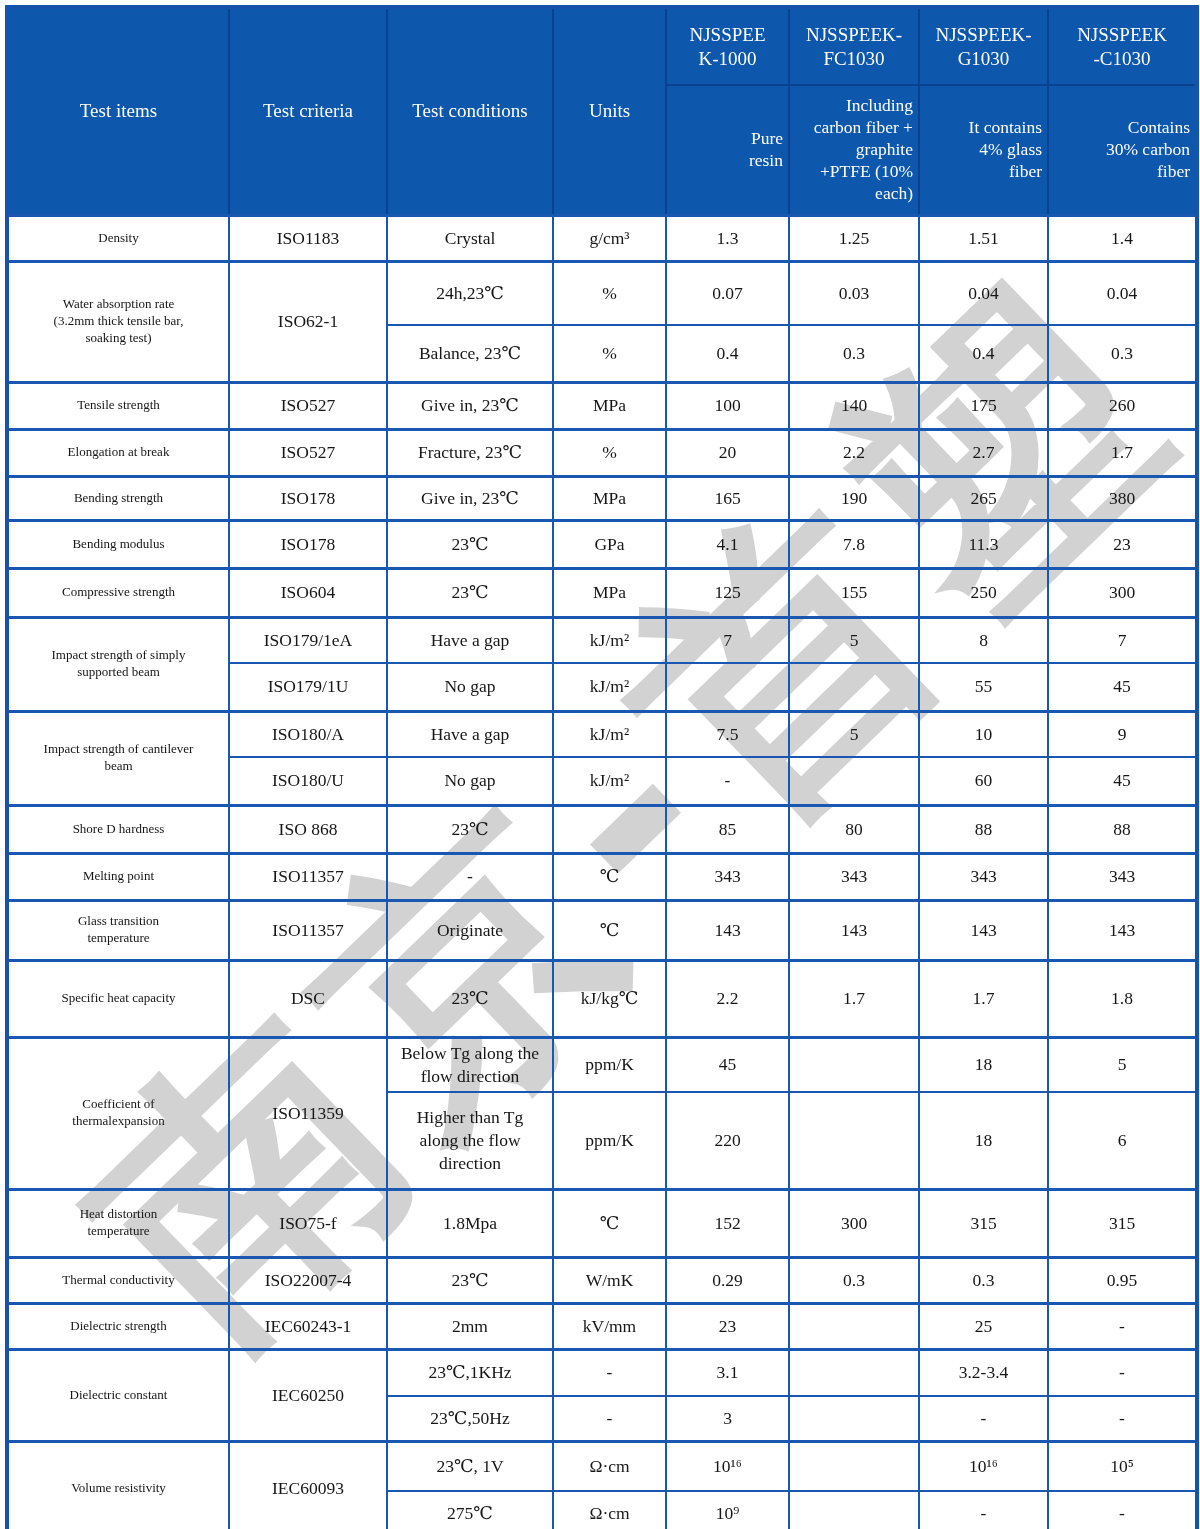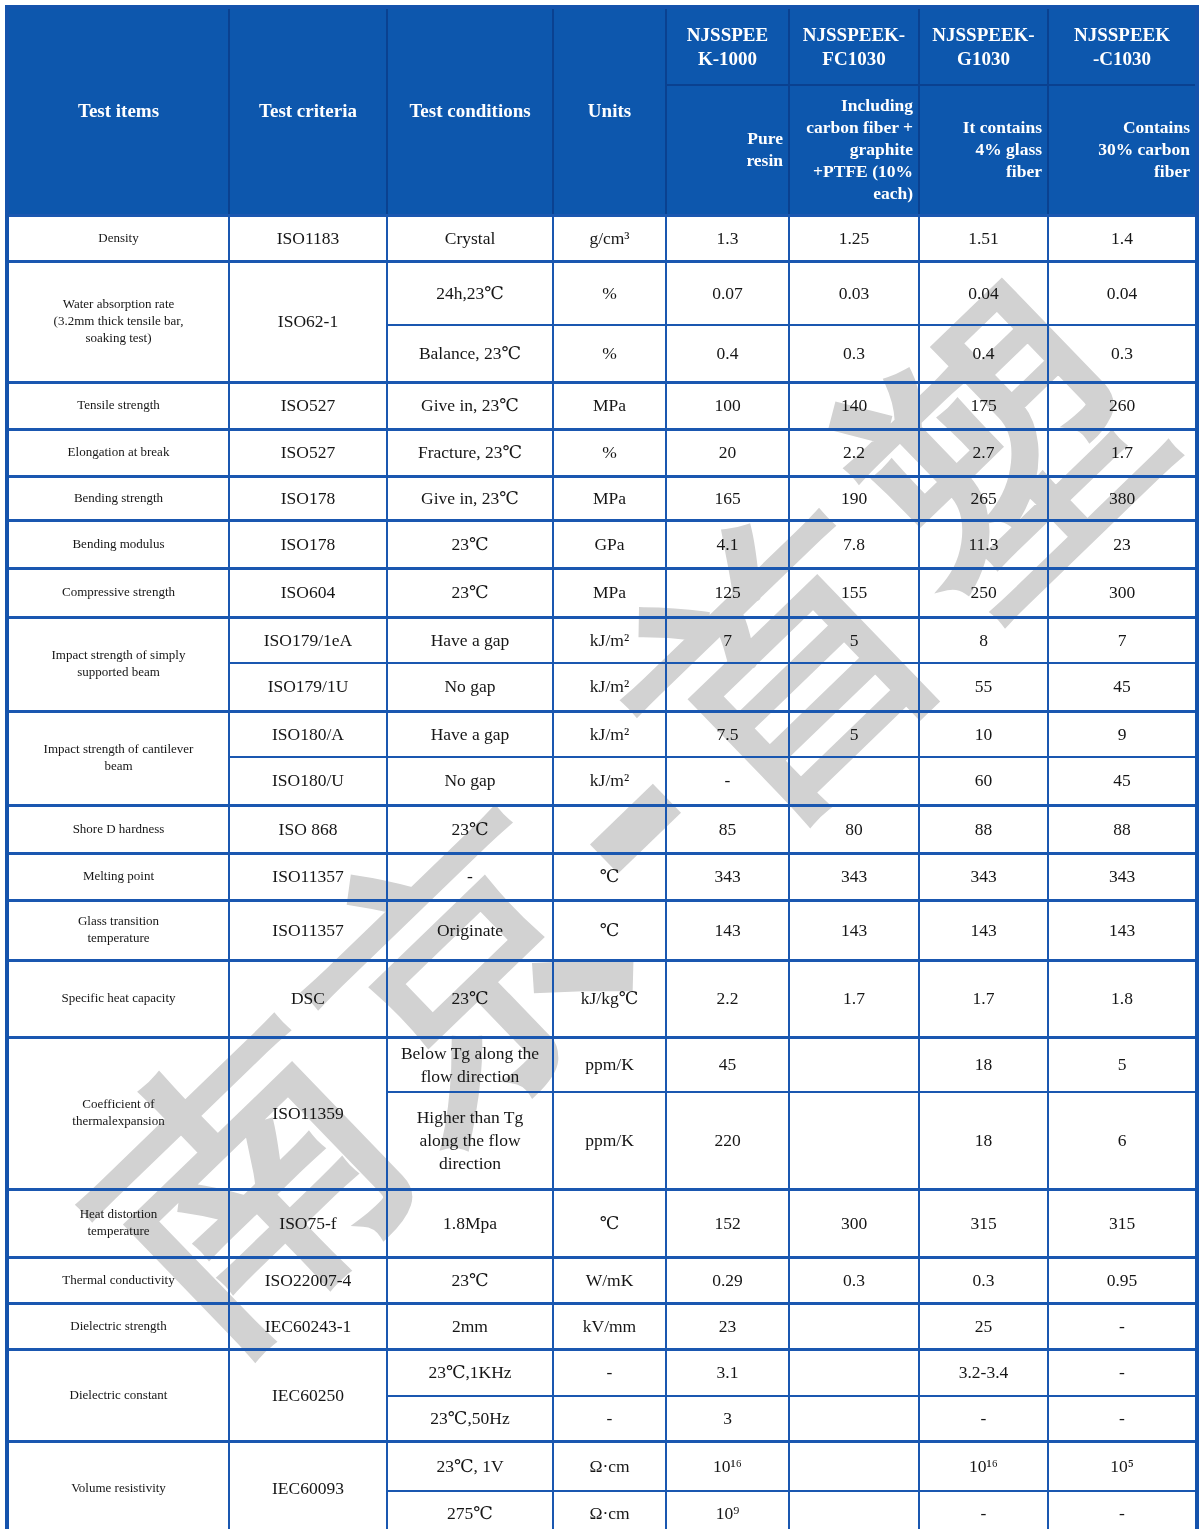--- a/index.html
+++ b/index.html
@@ -20,21 +20,21 @@
     border:4px solid #1553ac;
   }
   .spec th,.spec td{
     border:2px solid #1a57b0;
     text-align:center;vertical-align:middle;
     white-space:pre-line;padding:2px 5px;box-sizing:border-box;
     overflow:hidden;
   }
   .spec thead th{
     background:#0d57ad;color:#ffffff;border:2px solid #0a4190;
-    font-weight:bold;font-size:19px;line-height:1.25;
+    font-weight:normal;font-size:19px;line-height:1.25;
   }
   .spec thead tr.desc-row th{font-size:17.5px;text-align:right;}
   .spec tbody td{font-size:17.5px;color:#161616;line-height:1.3;background:transparent;}
   .spec tbody tr.g td{border-top-width:3px;}
   .spec tbody td.item{font-size:13px;}
 </style>
 </head>
 <body>
 
 <div class="page">

